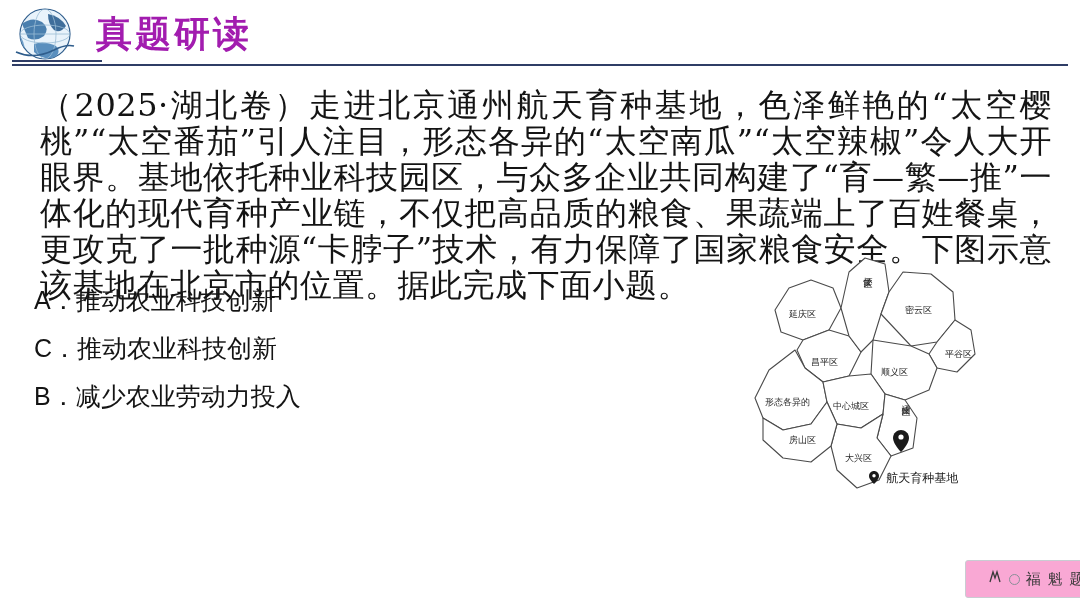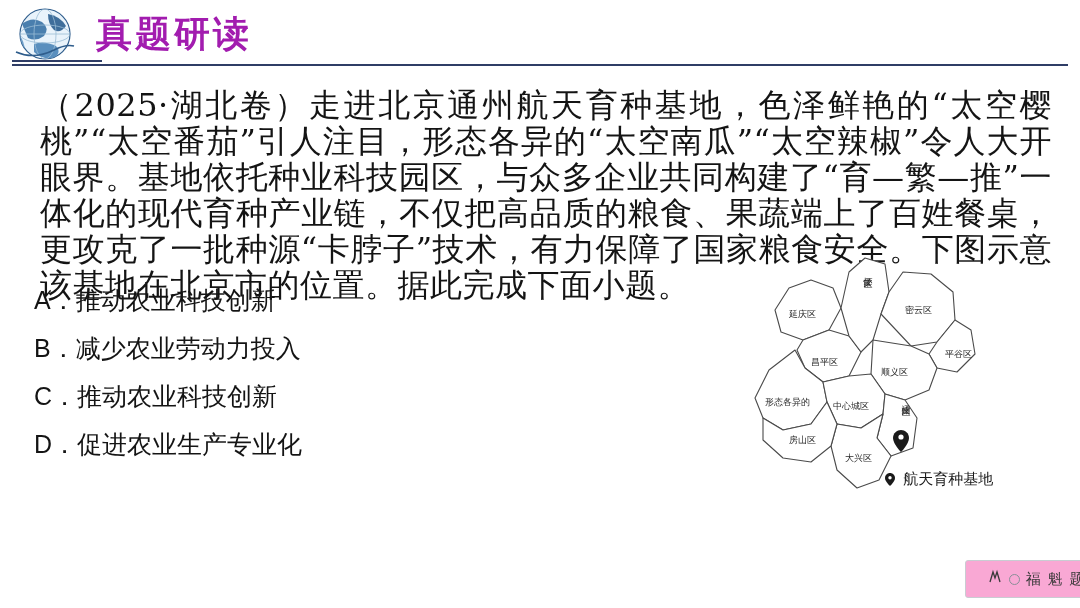--- a/index.html
+++ b/index.html
@@ -113,23 +113,23 @@
     color: #2a2a2a;
     font-family: "Liberation Sans", sans-serif;
     white-space: nowrap;
   }
   .map-vert {
     writing-mode: vertical-rl;
     letter-spacing: 1px;
   }
   .legend {
     position: absolute;
-    left: 140px;
+    left: 124px;
     top: 222px;
-    font-size: 15px;
+    font-size: 12px;
     color: #1a1a1a;
     white-space: nowrap;
   }
   .legend .pin {
     display: inline-block;
     vertical-align: -2px;
     margin-right: 4px;
   }
 
   
@@ -189,23 +189,22 @@
   <div class="header-title">真题研读</div>
   <div class="header-rule"></div>
   <div class="header-rule-short"></div>
 </div>
 
 <div class="passage">（2025·湖北卷）走进北京通州航天育种基地，色泽鲜艳的“太空樱桃”“太空番茄”引人注目，形态各异的“太空南瓜”“太空辣椒”令人大开眼界。基地依托种业科技园区，与众多企业共同构建了“育—繁—推”一体化的现代育种产业链，不仅把高品质的粮食、果蔬端上了百姓餐桌，更攻克了一批种源“卡脖子”技术，有力保障了国家粮食安全。下图示意该基地在北京市的位置。据此完成下面小题。</div>
 
 <div class="question">
   <div class="options">
     <div class="option">A．推动农业科技创新</div>
+    <div class="option">C．推动农业科技创新</div>
     <div class="option">B．减少农业劳动力投入</div>
-    <div class="option">C．推动农业科技创新</div>
-    <div class="option">D．促进农业生产专业化</div>
   </div>
 </div>
 
 <div class="map-wrap">
   <svg width="320" height="260" viewBox="0 0 320 260">
     <g fill="#ffffff" stroke="#4a4a4a" stroke-width="1.1" stroke-linejoin="round">
 
       <path d="M30 62 L44 40 L66 32 L88 40 L96 60 L84 82 L58 92 L36 84 Z"></path>
 
       <path d="M58 92 L84 82 L104 88 L116 104 L104 128 L78 134 L60 120 L52 102 Z"></path>

